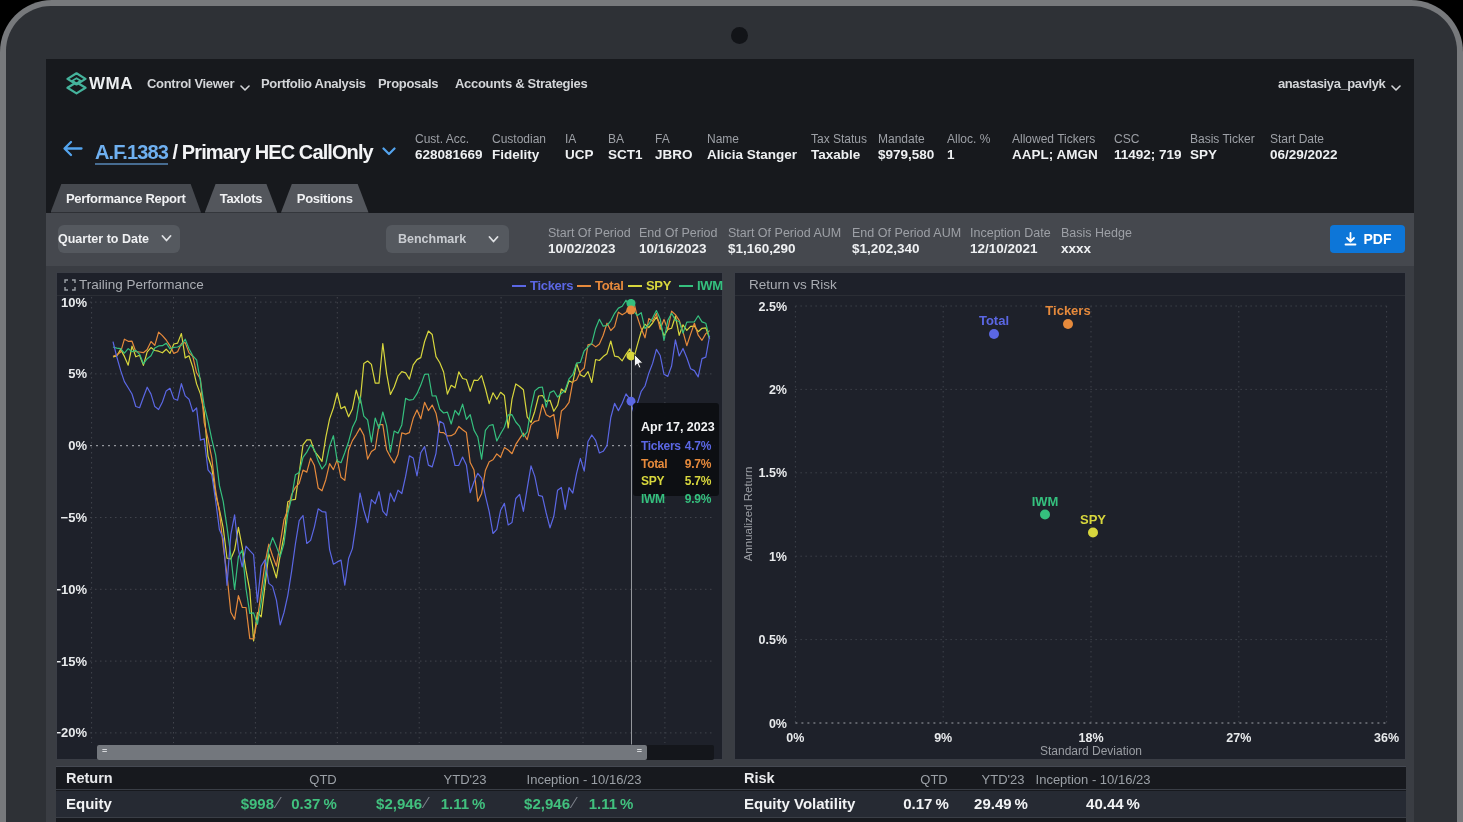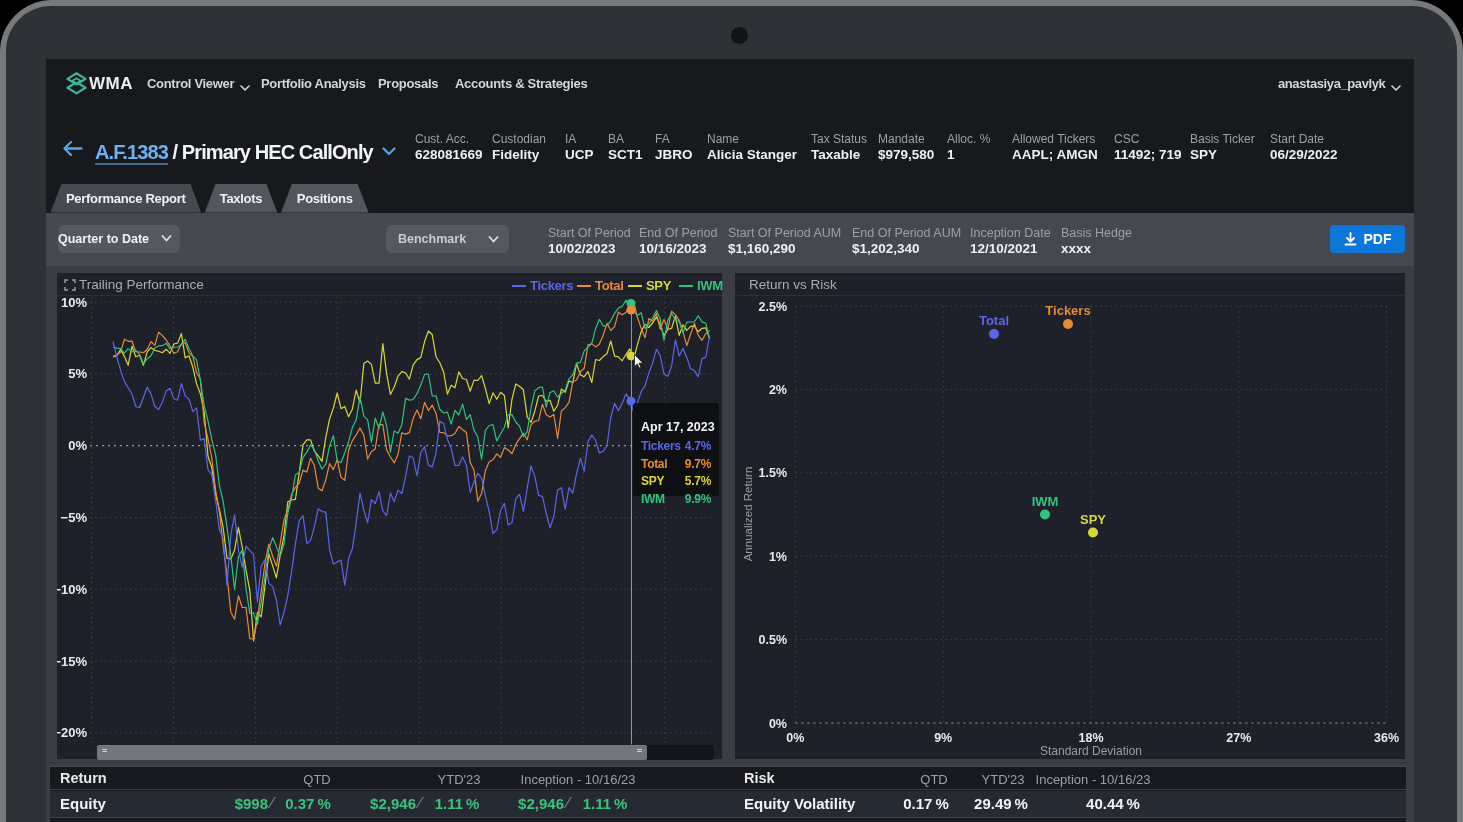--- a/index.html
+++ b/index.html
@@ -293,21 +293,21 @@
         <circle cx="310" cy="241.5" r="5" fill="#35c07e"></circle>
         <text x="310" y="232.5" text-anchor="middle" font-family="Liberation Sans, sans-serif" font-size="13" font-weight="700" fill="#35c07e">IWM</text>
         <circle cx="358" cy="259.5" r="5" fill="#d7d63d"></circle>
         <text x="358" y="250.5" text-anchor="middle" font-family="Liberation Sans, sans-serif" font-size="13" font-weight="700" fill="#d7d63d">SPY</text>
       </svg>
     <div class="phead">
         <div class="ptitle" style="left:14px">Return vs Risk</div>
       </div>
   </div>
 
-  <div class="tbl" style="left:4px;width:709px">
+  <div class="tbl" style="left:10px;width:709px">
     <div class="thead">
         <div class="hname">Return</div>
       <div class="hcol" style="left:267px">QTD</div>
       <div class="hcol" style="left:409px">YTD'23</div>
       <div class="hcol" style="left:528px">Inception - 10/16/23</div>
     </div>
     <div class="trowd">
         <div class="rname">Equity</div>
       <span class="gv" style="left:218px;transform:translateX(-100%)">$998</span>
         <span class="slash" style="left:221px">∕</span>

